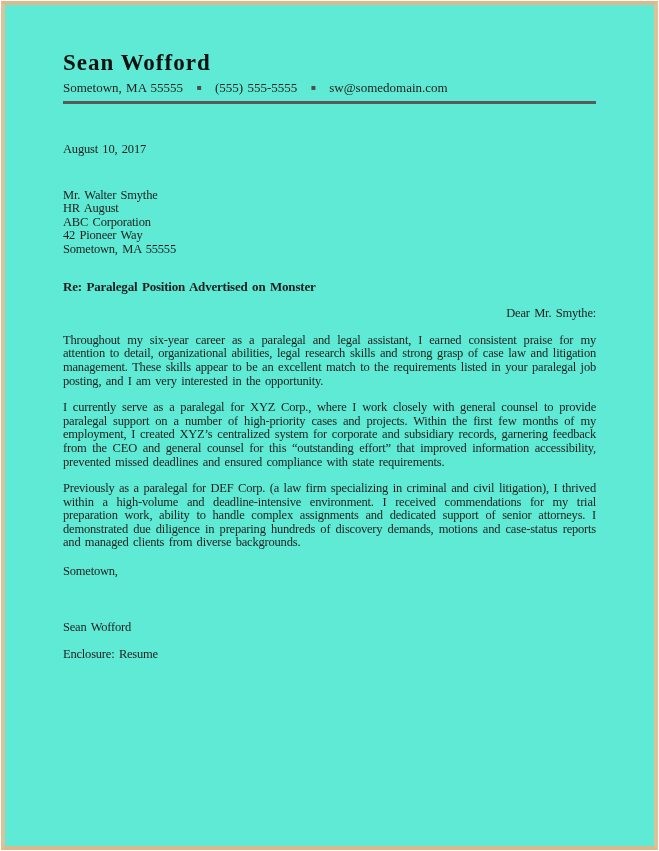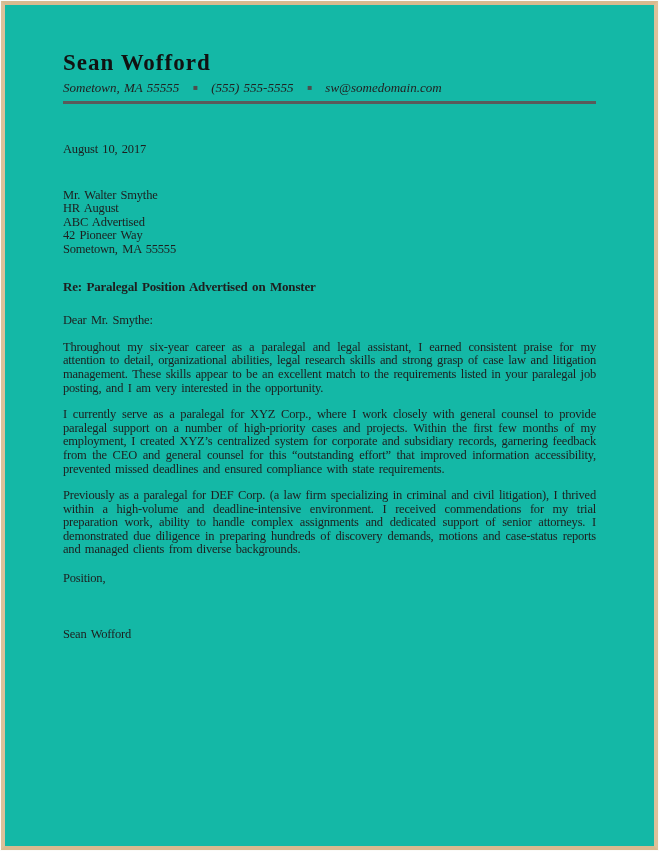--- a/index.html
+++ b/index.html
@@ -10,21 +10,21 @@
     background: #fcfcfa;
     overflow: hidden;
     font-family: "Liberation Serif", serif;
   }
   .page-frame {
     position: absolute;
     left: 1px; top: 1px; right: 1px; bottom: 1px;
     border: 4px solid #ddc19a;
     border-top-color: #d9ba8f;
     border-bottom-color: #d9ba8f;
-    background: #14b8a6;
+    background: #5eead4;
     box-sizing: border-box;
   }
   .letter {
     position: absolute;
     left: 58px;
     right: 58px;
     top: 45px;
     color: #1e1e1e;
   }
   
@@ -34,21 +34,20 @@
     letter-spacing: 1px;
     color: #111111;
     line-height: 26px;
   }
   .hdr-contact {
     margin-top: 4px;
     font-size: 13px;
     line-height: 15px;
     color: #222222;
     word-spacing: 1px;
-    font-style: italic;
   }
   .hdr-sep {
     display: inline-block;
     font-family: "DejaVu Sans", sans-serif;
     font-size: 8px;
     color: #4d4d4d;
     margin: 0 9px;
     vertical-align: 2px;
   }
   .hdr-rule {
@@ -59,21 +58,21 @@
   
   .body-text {
     font-size: 12.5px;
     line-height: 13.6px;
     letter-spacing: -0.2px;
     word-spacing: 1.5px;
   }
   .date-line      { margin-top: 39px; }
   .recipient      { margin-top: 32px; }
   .subject-line   { margin-top: 23px; font-weight: bold; font-size: 13px; }
-  .salutation     { margin-top: 21px; }
+  .salutation     { margin-top: 14px; text-align: right; }
   .body-para      { margin: 13px 0 0 0; text-align: justify; }
   .closing        { margin-top: 15px; }
   .signature-name { margin-top: 42px; }
   .enclosure      { margin-top: 14px; }
 </style>
 </head>
 <body>
 
 <div class="page-frame">
   <div class="letter">
@@ -88,30 +87,31 @@
         <span>sw@somedomain.com</span>
       </div>
       <div class="hdr-rule"></div>
     </div>
 
     <div class="body-text date-line">August 10, 2017</div>
 
     <div class="body-text recipient">
       <div>Mr. Walter Smythe</div>
       <div>HR August</div>
-      <div>ABC Advertised</div>
+      <div>ABC Corporation</div>
       <div>42 Pioneer Way</div>
       <div>Sometown, MA 55555</div>
     </div>
 
     <div class="body-text subject-line">Re: Paralegal Position Advertised on Monster</div>
 
     <div class="body-text salutation">Dear Mr. Smythe:</div>
 
     <p class="body-text body-para">Throughout my six-year career as a paralegal and legal assistant, I earned consistent praise for my attention to detail, organizational abilities, legal research skills and strong grasp of case law and litigation management.  These skills appear to be an excellent match to the requirements listed in your paralegal job posting, and I am very interested in the opportunity.</p>
     <p class="body-text body-para">I currently serve as a paralegal for XYZ Corp., where I work closely with general counsel to provide paralegal support on a number of high-priority cases and projects. Within the first few months of my employment, I created XYZ’s centralized system for corporate and subsidiary records, garnering feedback from the CEO and general counsel for this “outstanding effort” that improved information accessibility, prevented missed deadlines and ensured compliance with state requirements.</p>
     <p class="body-text body-para">Previously as a paralegal for DEF Corp. (a law firm specializing in criminal and civil litigation), I thrived within a high-volume and deadline-intensive environment. I received commendations for my trial preparation work, ability to handle complex assignments and dedicated support of senior attorneys. I demonstrated due diligence in preparing hundreds of discovery demands, motions and case-status reports and managed clients from diverse backgrounds.</p>
 
-    <div class="body-text closing">Position,</div>
+    <div class="body-text closing">Sometown,</div>
     <div class="body-text signature-name">Sean Wofford</div>
+    <div class="body-text enclosure">Enclosure: Resume</div>
 
   </div>
 </div>
 
 </body></html>

